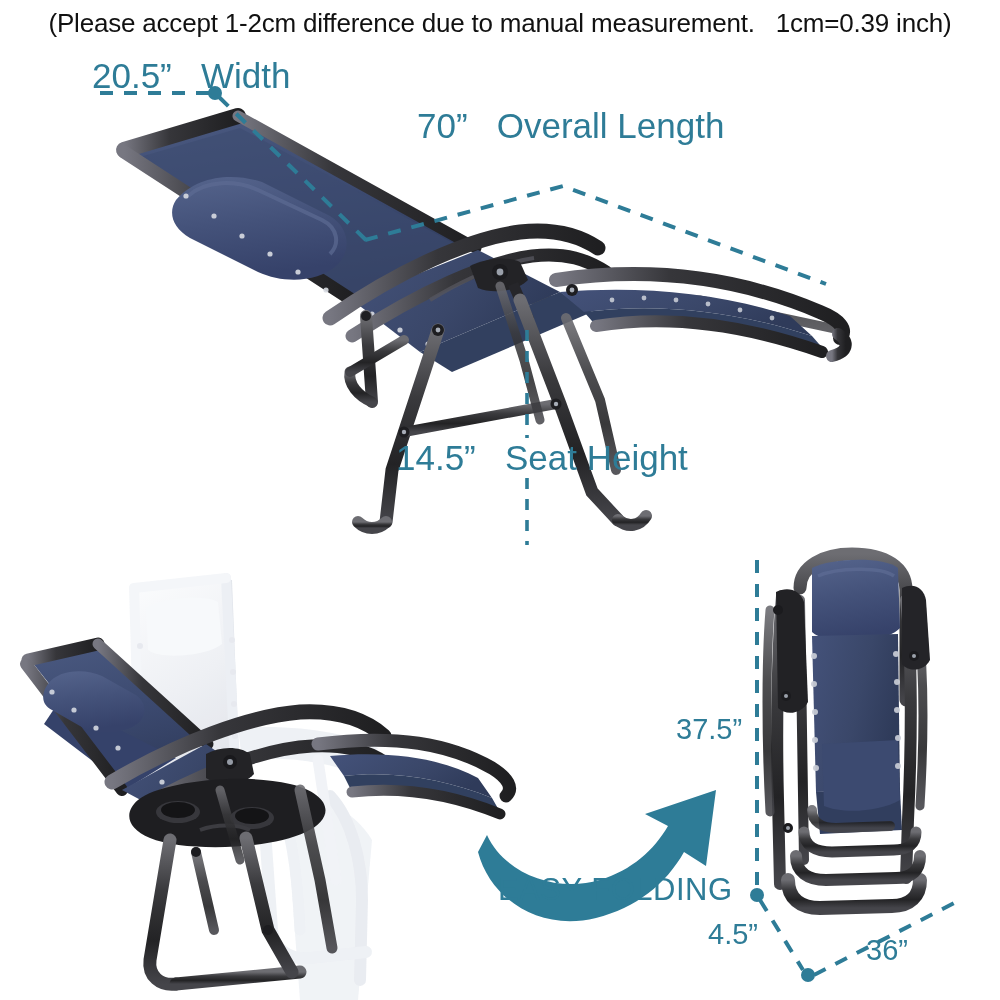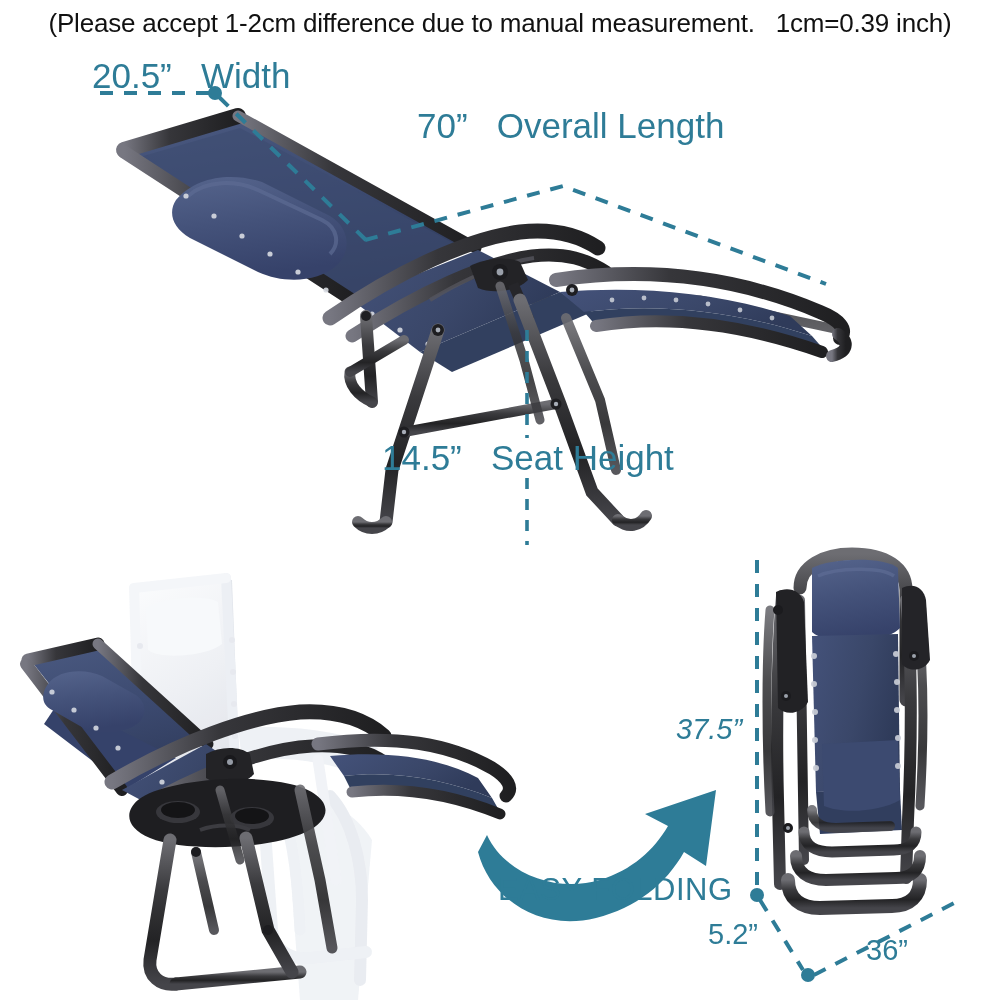--- a/index.html
+++ b/index.html
@@ -352,24 +352,24 @@
                C538 932 490 898 478 852 Z"></path>
     </g>
   </svg>
 
   <div class="layer labels">
 
     <div class="dim-label" style="left:92px;  top:58px;">20.5”   Width</div>
 
     <div class="dim-label" style="left:417px; top:108px;">70”   Overall Length</div>
 
-    <div class="dim-label" style="left:382px; top:440px;text-align:right;">14.5”   Seat Height</div>
-
-    <div class="dim-label small" style="left:676px; top:715px;font-style:italic;">37.5”</div>
-
-    <div class="dim-label small" style="left:708px; top:920px;">5.2”</div>
+    <div class="dim-label" style="left:396px; top:440px;text-align:right;">14.5”   Seat Height</div>
+
+    <div class="dim-label small" style="left:676px; top:715px;">37.5”</div>
+
+    <div class="dim-label small" style="left:708px; top:920px;">4.5”</div>
 
     <div class="dim-label small" style="left:866px; top:936px;">36”</div>
 
     <div class="easy-folding" style="left:498px; top:872px;">EASY FOLDING</div>
   </div>
 
 </div>
 
 </body></html>

